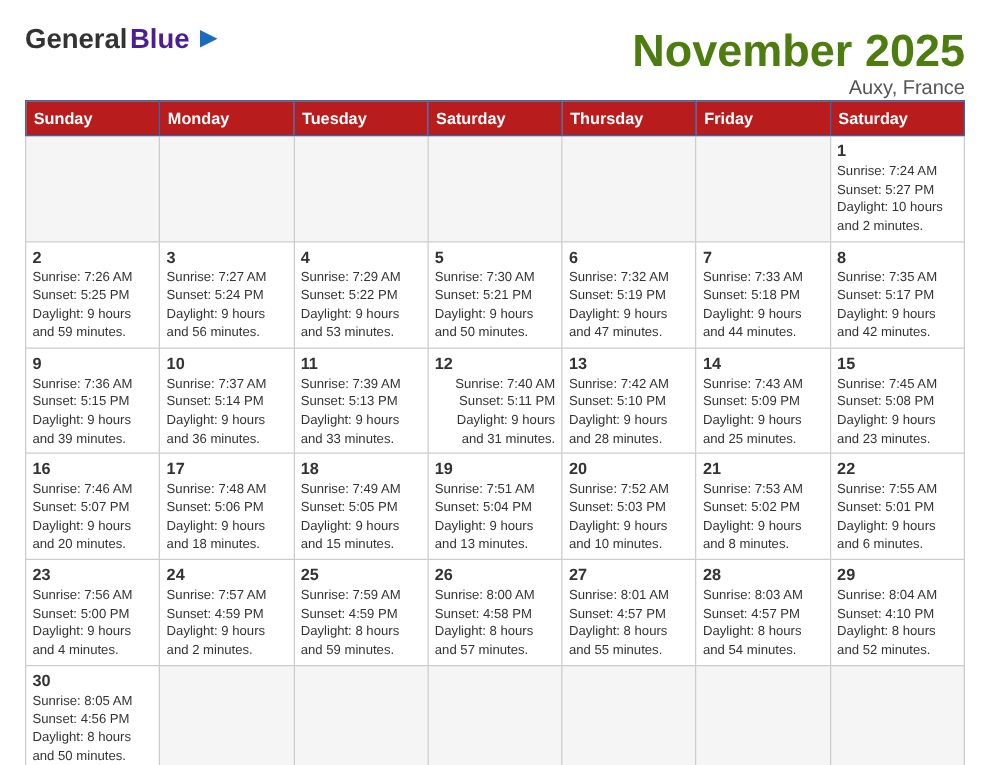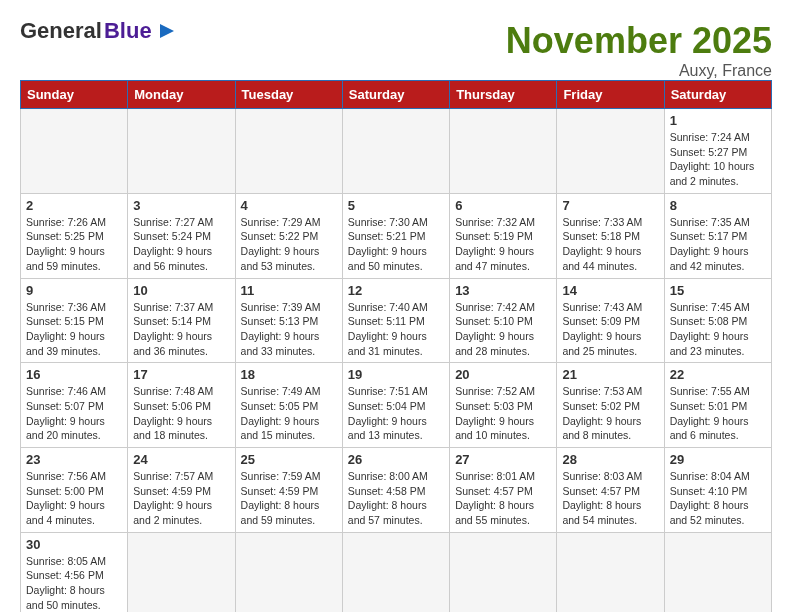--- a/index.html
+++ b/index.html
@@ -190,21 +190,21 @@
         </td>
         <td>
           <div class="day-num">11</div>
           <div class="day-info" style="white-space: pre-line;">Sunrise: 7:39 AM
 Sunset: 5:13 PM
 Daylight: 9 hours
 and 33 minutes.</div>
         </td>
         <td>
           <div class="day-num">12</div>
-          <div class="day-info" style="white-space: pre-line;">Sunrise: 7:40 AM
+          <div class="day-info" style="white-space: pre-line; text-align: right;">Sunrise: 7:40 AM
 Sunset: 5:11 PM
 Daylight: 9 hours
 and 31 minutes.</div>
         </td>
         <td>
           <div class="day-num">13</div>
           <div class="day-info" style="white-space: pre-line;">Sunrise: 7:42 AM
 Sunset: 5:10 PM
 Daylight: 9 hours
 and 28 minutes.</div>

